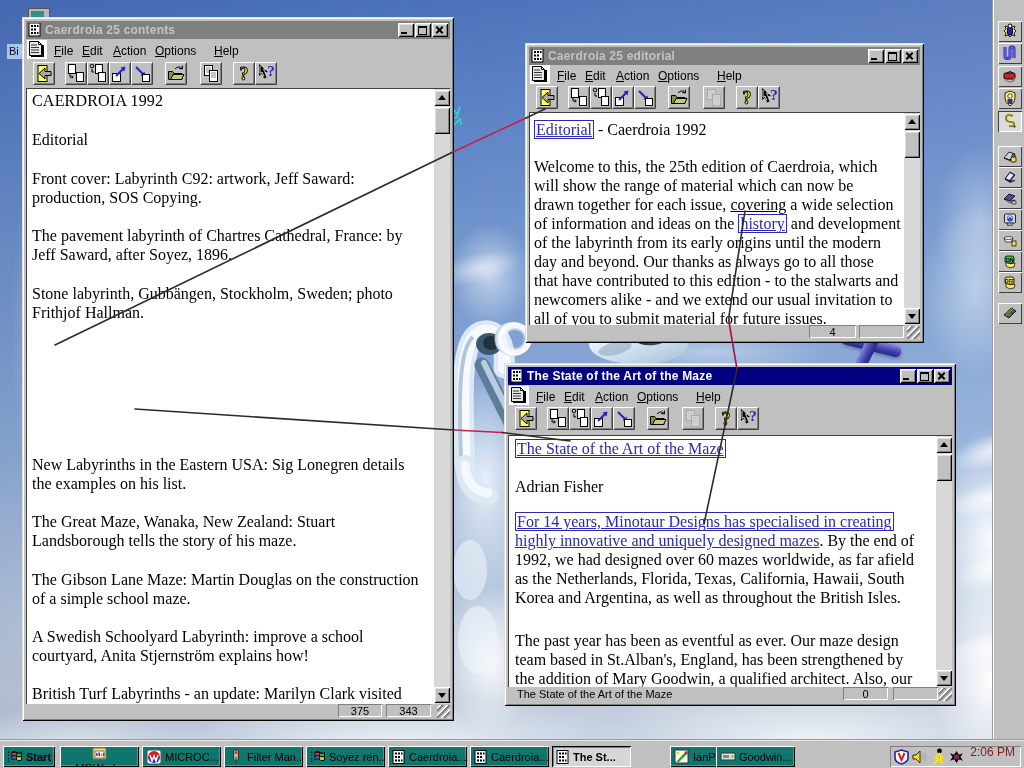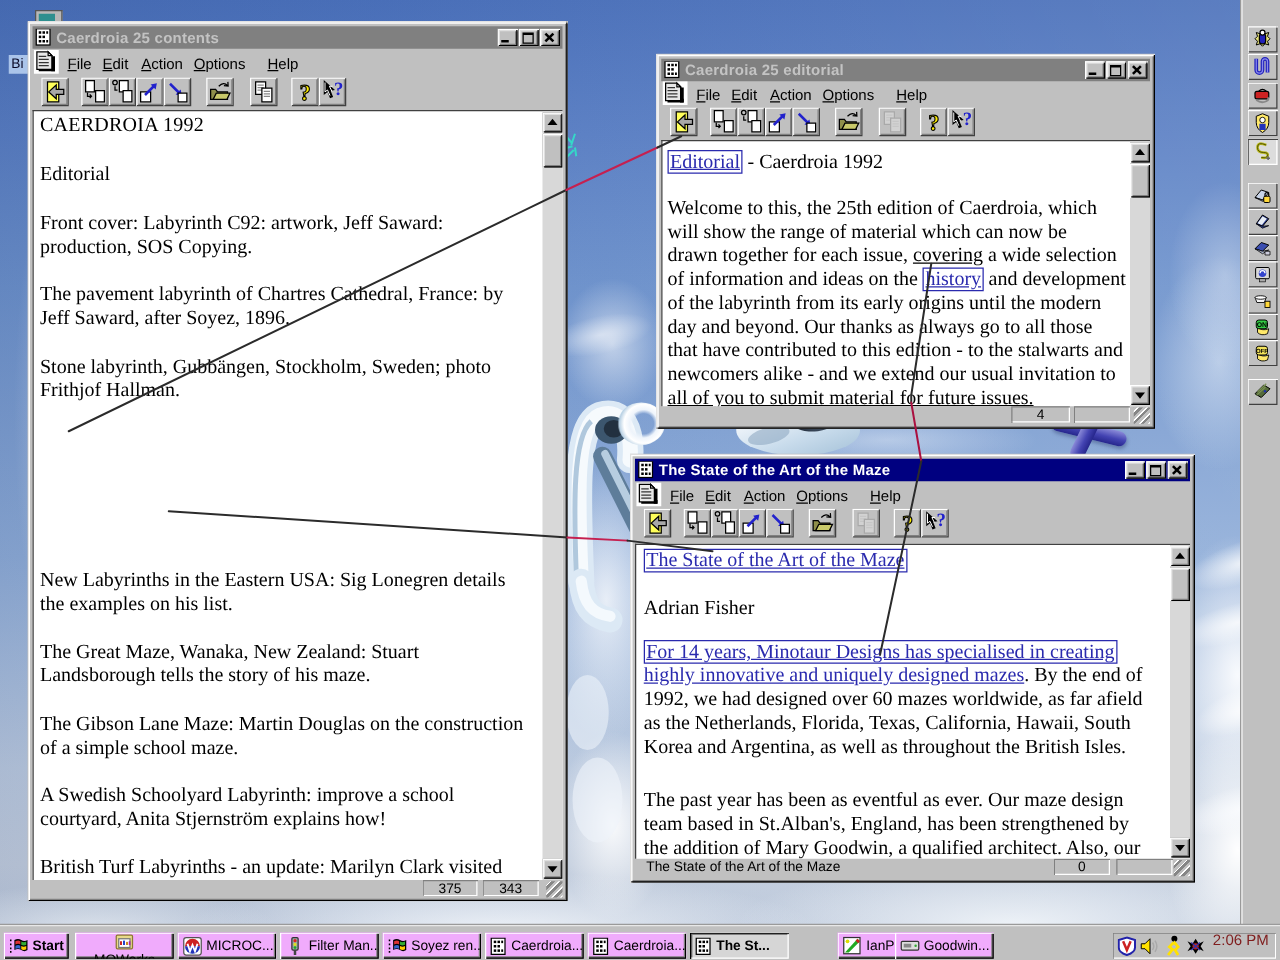--- a/index.html
+++ b/index.html
@@ -37,21 +37,21 @@
 .arrowdn:after{top:6px;border-top:5px solid #000;}
 .status{position:absolute;left:4px;right:4px;height:15px;font-size:11px;}
 .stbox{position:absolute;top:1px;height:13px;background:#c0c0c0;
   box-shadow:inset 1px 1px 0 #808080, inset -1px -1px 0 #fff;
   text-align:center;font-size:11px;line-height:14px;color:#000;}
 .grip{position:absolute;right:0;bottom:0;width:13px;height:13px;
   background:repeating-linear-gradient(135deg,#c0c0c0 0,#c0c0c0 2px,#fff 2px,#fff 3px,#868686 3px,#868686 5px);}
 
 #taskbar{position:absolute;left:0;top:740px;width:1024px;height:28px;background:#c0c0c0;border-top:1px solid #e8e8e8;
   box-shadow:0 -1px 0 #9a9a9a;}
-.tkb{position:absolute;top:5px;height:21px;background:#f0abfc;font-size:11px;color:#000;
+.tkb{position:absolute;top:5px;height:21px;background:#0f766e;font-size:11px;color:#000;
   box-shadow:inset 1px 1px 0 #fff, inset -1px -1px 0 #000, inset -2px -2px 0 #808080;
   display:flex;align-items:center;white-space:nowrap;overflow:hidden;}
 .tkb.pressed{box-shadow:inset 1px 1px 0 #000, inset -1px -1px 0 #fff, inset 2px 2px 0 #808080;background:#d6d6d6;font-weight:bold;}
 .tkb svg{margin:0 3px 0 4px;flex:none;}
 #tray{position:absolute;left:890px;top:5px;width:131px;height:21px;
   box-shadow:inset 1px 1px 0 #808080, inset -1px -1px 0 #fff;display:flex;align-items:center;}
 #clock{position:absolute;right:9px;top:4px;font-size:12px;color:#7f1d1d;}
 
 #dock{position:absolute;left:992px;top:0;width:32px;height:740px;background:#c0c0c0;
   border-left:1px solid #9a9a9a;box-shadow:inset 1px 0 0 #ffffff;}

